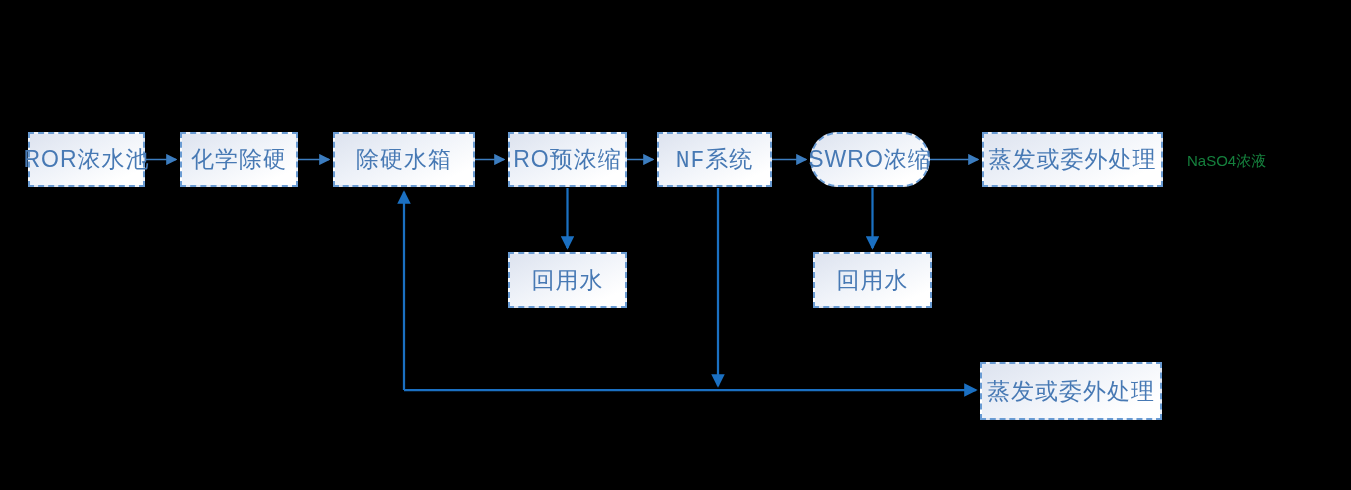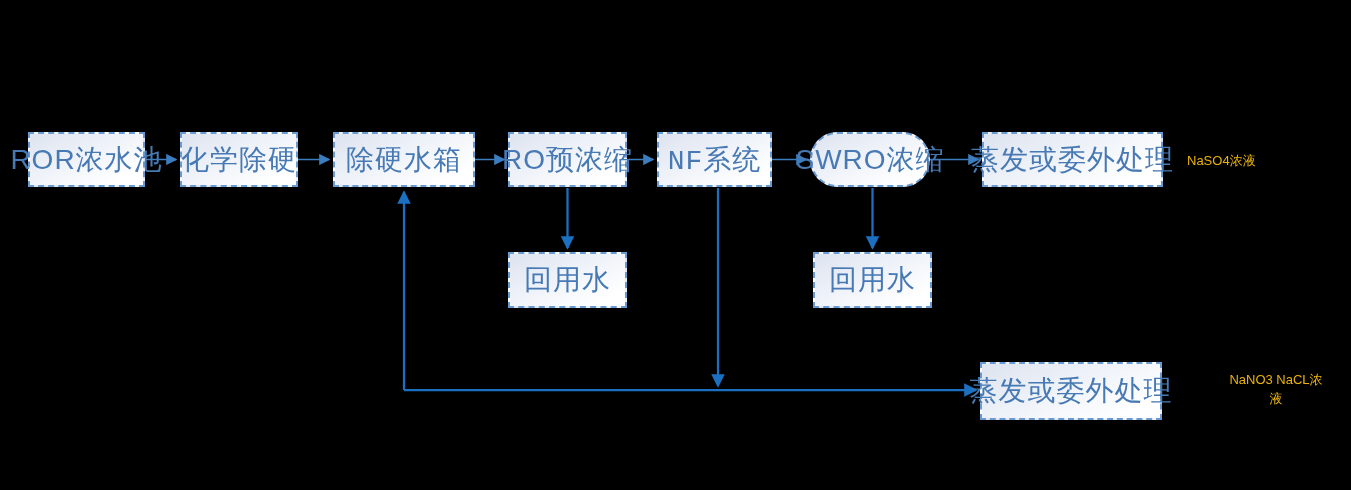--- a/index.html
+++ b/index.html
@@ -20,32 +20,32 @@
     left: 0;
     top: 0;
     pointer-events: none;
   }
   .node {
     position: absolute;
     box-sizing: border-box;
     border: 2px dashed #699bd3;
     background: linear-gradient(155deg, #dde3ef 0%, #edf1f8 40%, #ffffff 85%);
     color: #4779b4;
-    font-size: 28px;
+    font-size: 23px;
     letter-spacing: 1px;
     display: flex;
     align-items: center;
     justify-content: center;
     white-space: nowrap;
     text-align: right;
   }
   .side-label {
     position: absolute;
-    color: #eab308;
-    font-size: 13px;
+    color: #15803d;
+    font-size: 15px;
     line-height: 19px;
     white-space: nowrap;
   }
   #lbl-nano3 { white-space: normal; width: 120px; text-align: center; }
 
   
   #n-ror     { left: 28px;  top: 132px; width: 117px; height: 55px; }
   #n-chem    { left: 180px; top: 132px; width: 118px; height: 55px; }
   #n-tank    { left: 333px; top: 132px; width: 142px; height: 55px; }
   #n-ro      { left: 508px; top: 132px; width: 119px; height: 55px; }
@@ -96,16 +96,14 @@
   <div class="node" id="n-ro">RO预浓缩</div>
   <div class="node" id="n-tank">除硬水箱</div>
   <div class="node" id="n-nf">NF系统</div>
   <div class="node" id="n-swro">SWRO浓缩</div>
   <div class="node" id="n-evap1">蒸发或委外处理</div>
   <div class="node" id="n-reuse1">回用水</div>
   <div class="node" id="n-reuse2">回用水</div>
   <div class="node" id="n-evap2">蒸发或委外处理</div>
 
   <div class="side-label" id="lbl-naso4">NaSO4浓液</div>
-  <div class="side-label" id="lbl-nano3"><span>NaNO3 NaCL浓</span><br>
-       <span>液</span></div>
 
 </div>
 
 </body></html>

